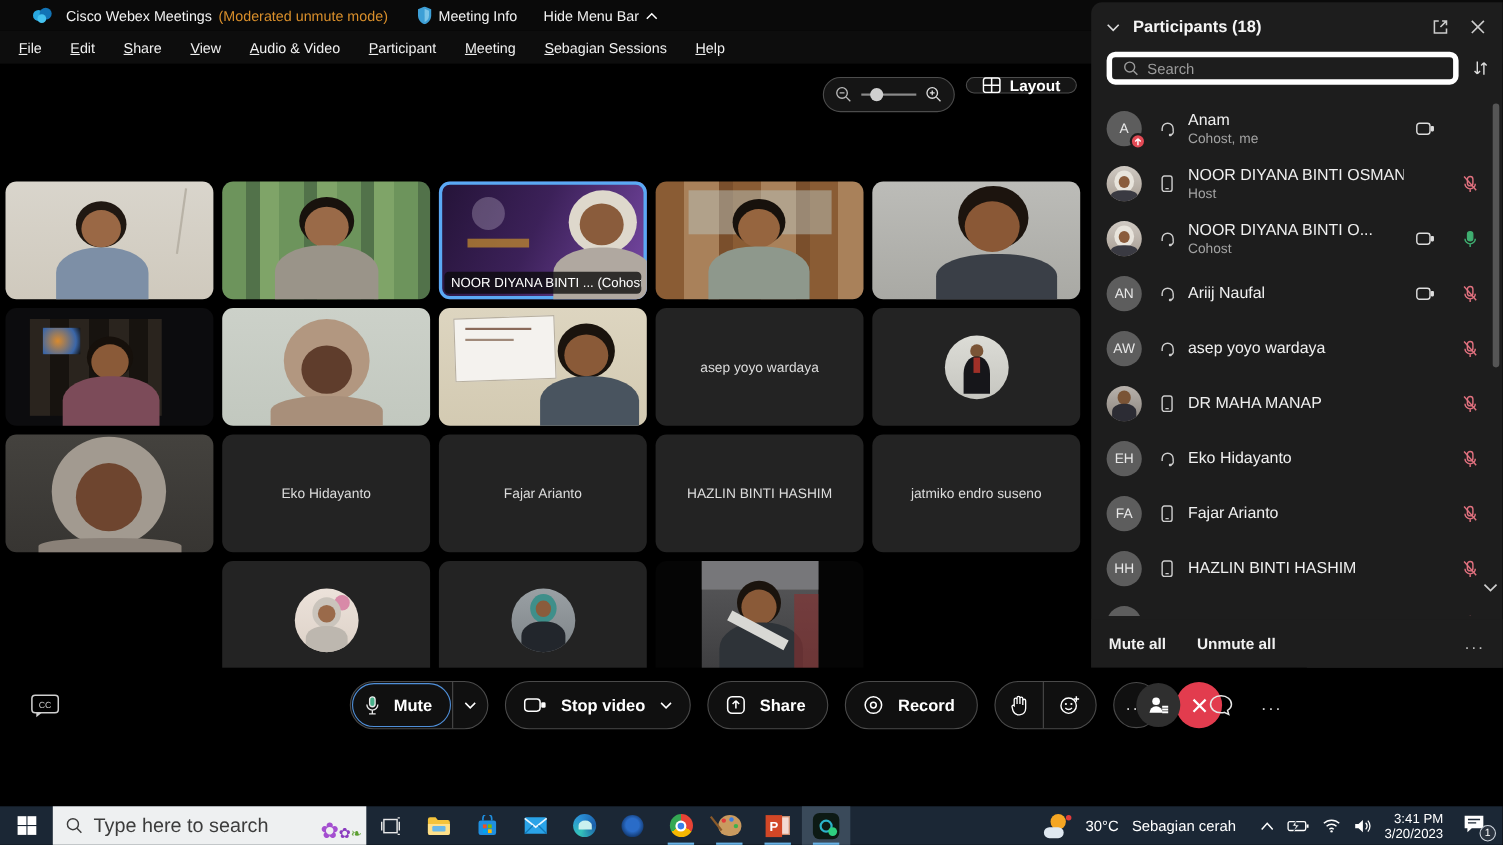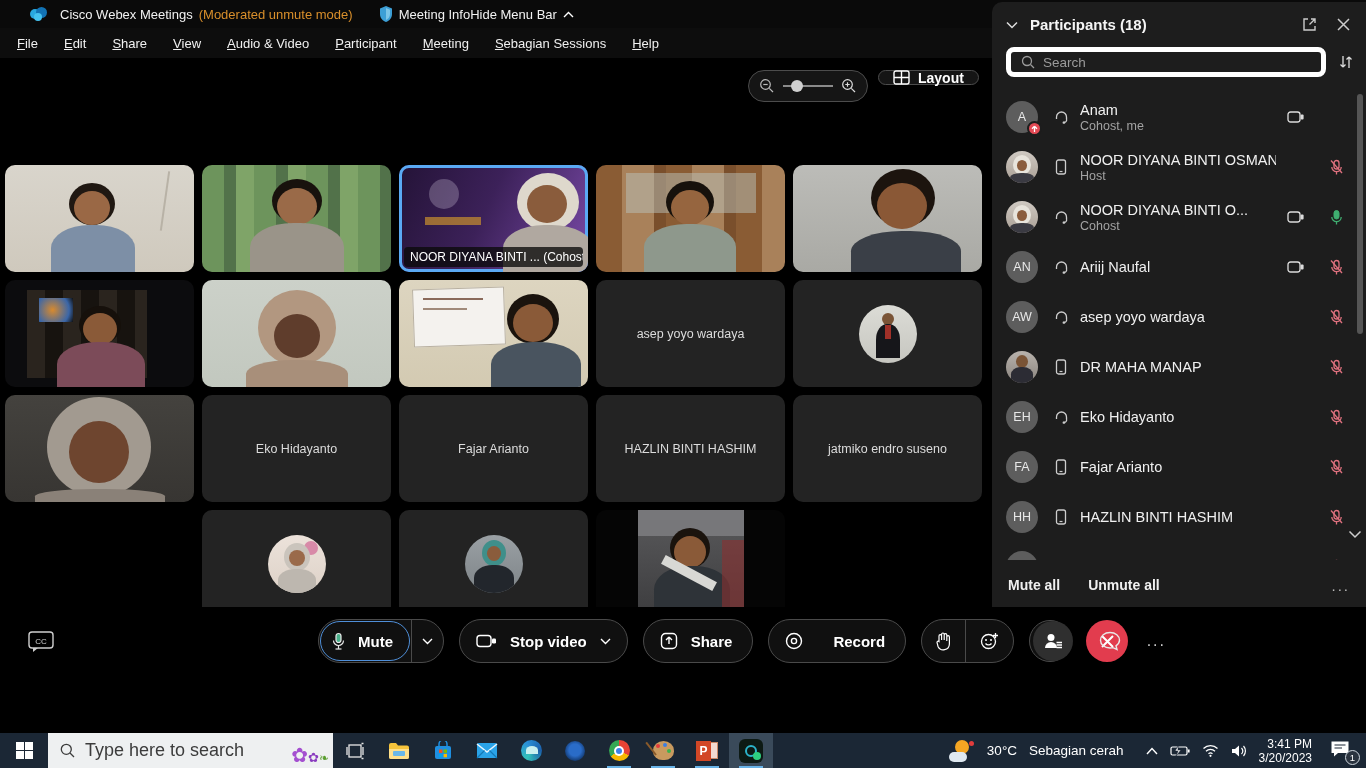--- a/index.html
+++ b/index.html
@@ -9,21 +9,21 @@
 
   
   #titlebar { position:absolute; left:0; top:0; width:1366px; height:28px;
               background:#0a0a0a; display:flex; align-items:center; }
   .webex-logo { width:17px; height:15px; margin-left:30px; position:relative; }
   .webex-logo i { position:absolute; border-radius:50%; }
   .app-title { margin-left:13px; font-size:13px; color:#f2f2f2; }
   .mode-note { margin-left:6px; font-size:13px; color:#d98f2b; }
   .shield { margin-left:26px; }
   .mi-label { margin-left:6px; font-size:13px; color:#f2f2f2; }
-  .hidebar { font-size:13px; color:#f2f2f2; display:flex; align-items:center; gap:6px; }
+  .hidebar { margin-left:24px; font-size:13px; color:#f2f2f2; display:flex; align-items:center; gap:6px; }
   .tb-right { margin-left:auto; display:flex; align-items:center; }
   .elapsed { font-size:14px; color:#f2f2f2; }
   .conn { width:17px; height:17px; border-radius:50%; background:#2ba06a; margin:0 14px 0 8px;
           display:flex; align-items:flex-end; justify-content:center; gap:1px; padding-bottom:4px; }
   .conn i { display:block; width:2px; background:#fff; }
   .winbtn { width:34px; height:28px; display:flex; align-items:center; justify-content:center; }
 
   
   #menubar { position:absolute; left:0; top:28px; width:1366px; height:30px; background:#0d0d0d;
              display:flex; align-items:center; gap:26px; padding-left:17px; }
@@ -675,21 +675,21 @@
     </div>
 
     <div class="cbtn" style="padding:0 16px; gap:9px;">
       <svg width="18" height="18" viewBox="0 0 18 18">
           <rect x="1.5" y="1.5" width="15" height="15" rx="4" fill="none" stroke="#fff" stroke-width="1.4"></rect>
           <path d="M9 12 V5 M9 5 L6 8 M9 5 L12 8" stroke="#fff" stroke-width="1.4" fill="none"></path>
         </svg>
       <span class="lbl">Share</span>
     </div>
 
-    <div class="cbtn" style="padding:16px 16px; gap:26px;">
+    <div class="cbtn" style="padding:16px 16px; gap:9px;">
       <svg width="18" height="18" viewBox="0 0 18 18">
           <circle cx="9" cy="9" r="7.5" fill="none" stroke="#fff" stroke-width="1.4"></circle>
           <circle cx="9" cy="9" r="2.6" fill="none" stroke="#fff" stroke-width="1.4"></circle>
         </svg>
       <span class="lbl">Record</span>
     </div>
 
     <div class="cbtn" style="padding:0;">
       <span style="padding:0 14px;">
         <svg width="15" height="19" viewBox="0 0 15 19">

